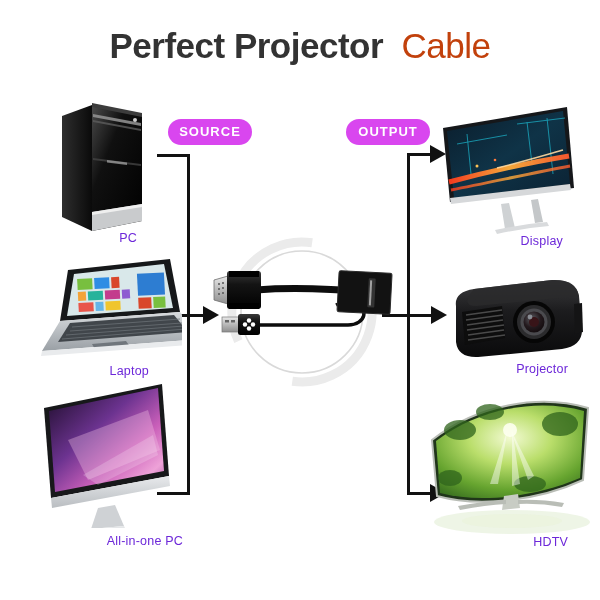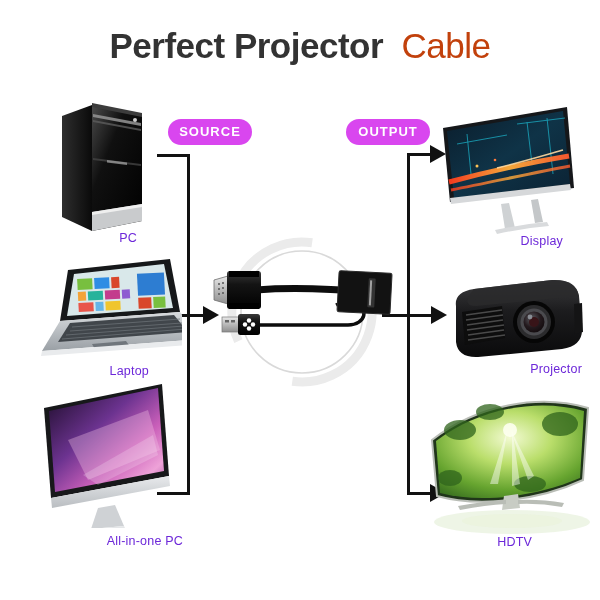--- a/index.html
+++ b/index.html
@@ -245,21 +245,21 @@
     </g>
   </g>
   <circle cx="98" cy="52" r="21" fill="#060606"></circle>
   <circle cx="98" cy="52" r="17" fill="#2b2b2d"></circle>
   <circle cx="98" cy="52" r="13.5" fill="#4a4a4e"></circle>
   <circle cx="98" cy="52" r="10.5" fill="url(#lensGlass)"></circle>
   <circle cx="98" cy="52" r="5" fill="#381418"></circle>
   <circle cx="94" cy="47" r="2.4" fill="#9aa0a8" opacity="0.8"></circle>
   <polygon points="138,34 146,33 147,62 139,64" fill="#141415"></polygon>
 </svg>
-<div class="abs device-label" style="left:482px;top:362px;width:100px;">Projector</div>
+<div class="abs device-label" style="left:468px;top:362px;width:100px;">Projector</div>
 
 <svg class="abs" style="left:420px;top:388px;" width="178" height="150" viewBox="0 0 178 150">
   <defs>
     <radialGradient id="forest" cx="0.5" cy="0.35" r="0.8">
       <stop offset="0" stop-color="#f2fad2"></stop>
         <stop offset="0.35" stop-color="#bade6b"></stop>
       <stop offset="0.7" stop-color="#66a42f"></stop>
         <stop offset="1" stop-color="#2f641c"></stop>
     </radialGradient>
   </defs>
@@ -280,13 +280,13 @@
     <polygon points="88,40 70,96 78,96"></polygon>
     <polygon points="92,40 92,98 100,96"></polygon>
     <polygon points="90,40 108,92 114,88"></polygon>
   </g>
   <circle cx="90" cy="42" r="7" fill="#fdfff0" opacity="0.9"></circle>
 
   <polygon points="84,108 98,106 100,120 82,122" fill="#c8ccc4"></polygon>
   <path d="M38 118 Q 66 113 86 112 L 86 116 Q 66 117 40 122 Z" fill="#b9bdb6"></path>
   <path d="M98 112 Q 120 111 144 115 L 142 119 Q 120 115 98 116 Z" fill="#b9bdb6"></path>
 </svg>
-<div class="abs device-label" style="left:432px;top:535px;width:100px;">HDTV</div>
+<div class="abs device-label" style="left:468px;top:535px;width:100px;">HDTV</div>
 
 </body></html>

